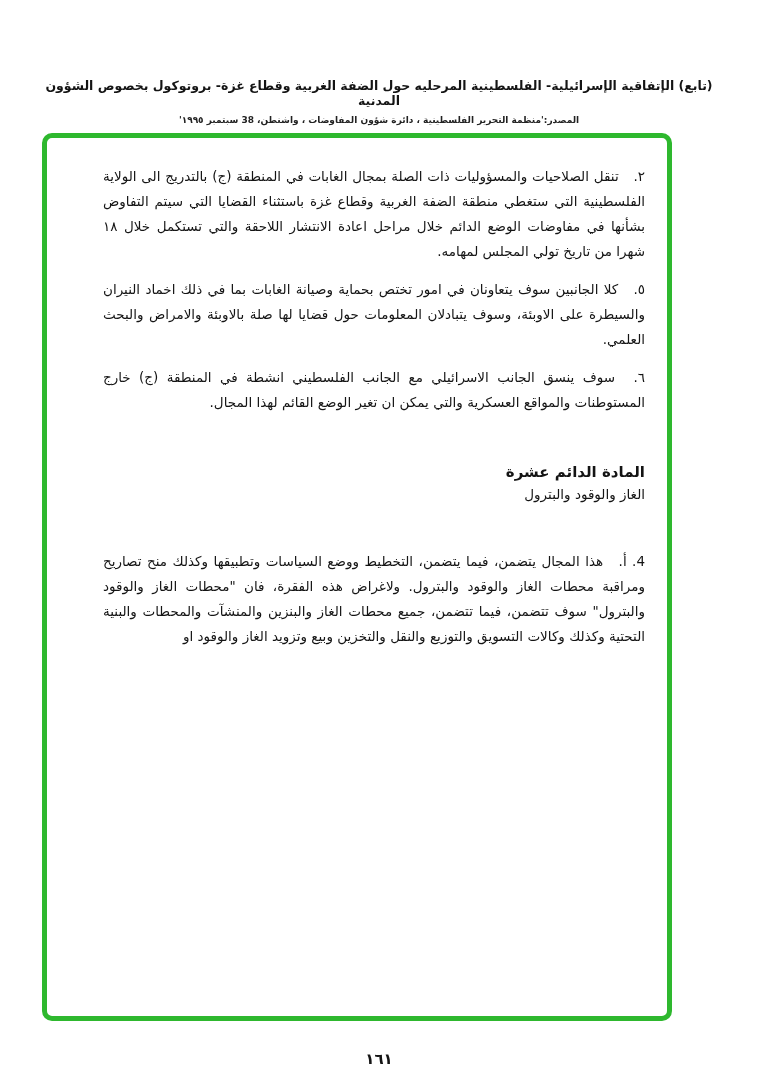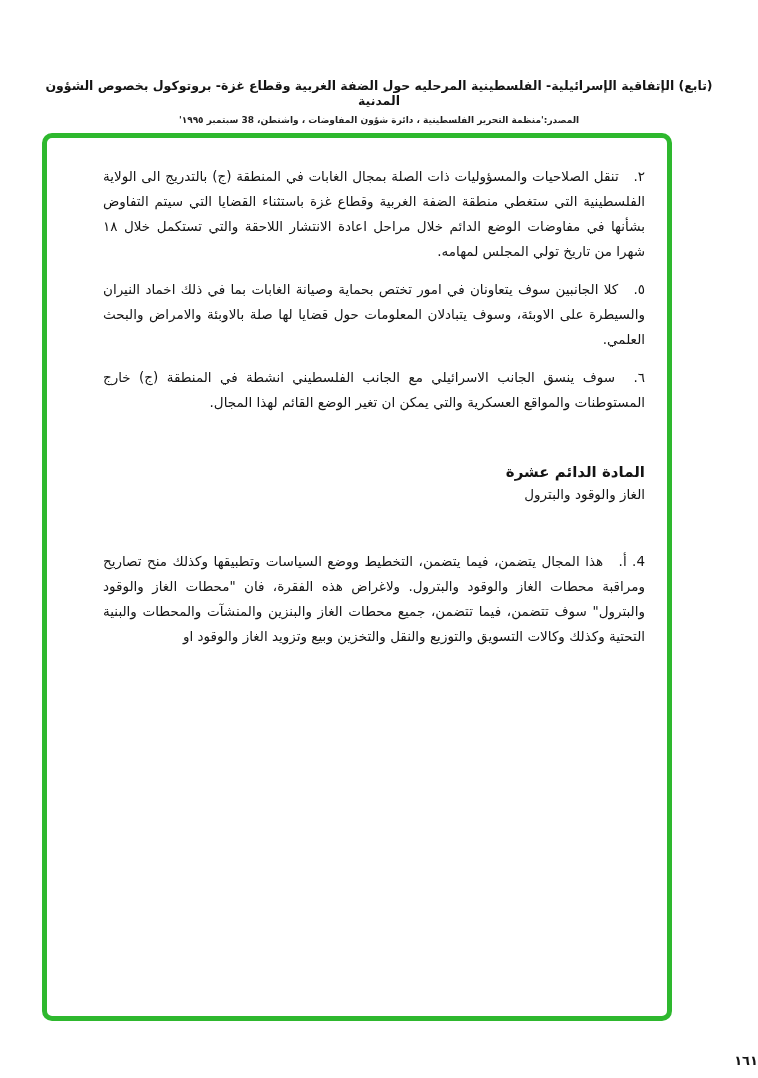--- a/index.html
+++ b/index.html
@@ -67,22 +67,23 @@
     line-height: 22px;
   }
   .article-items {
     margin-top: 44px;
   }
   .page-number {
     position: absolute;
     bottom: 10px;
     left: 0;
     width: 100%;
+    text-align: center;
     font-weight: bold;
-    font-size: 13px;
+    font-size: 15px;
     letter-spacing: 4px;
     direction: rtl;
   }
 </style>
 </head>
 <body>
 
 <div class="page">
 
   <header class="doc-header">

